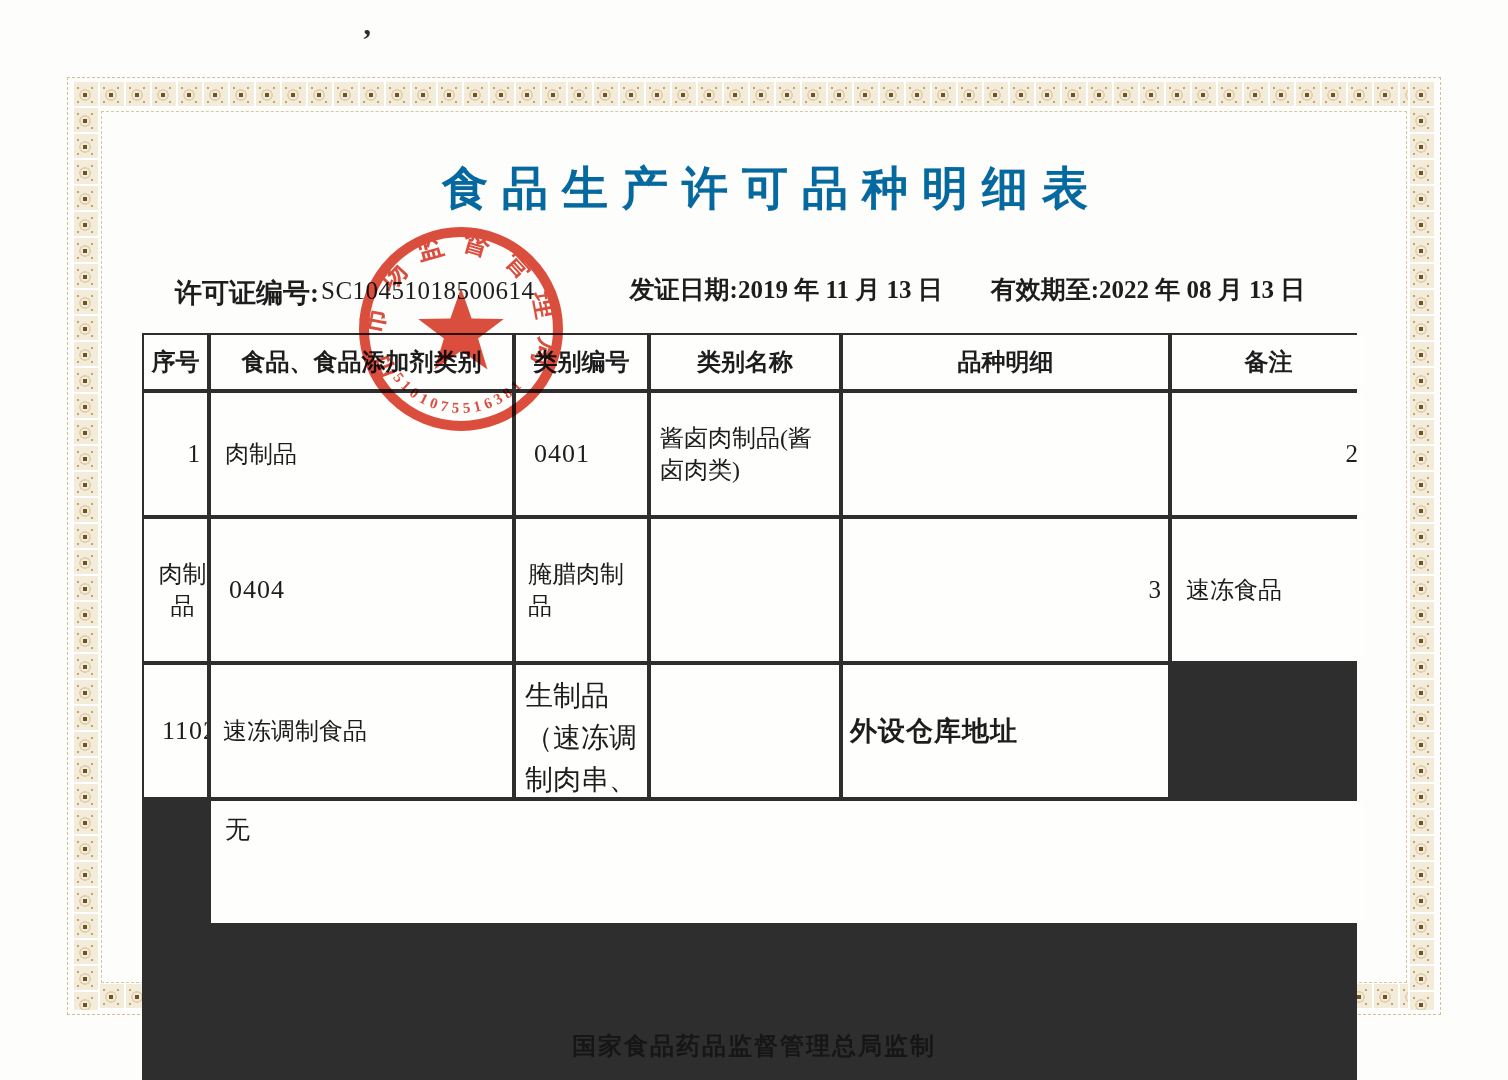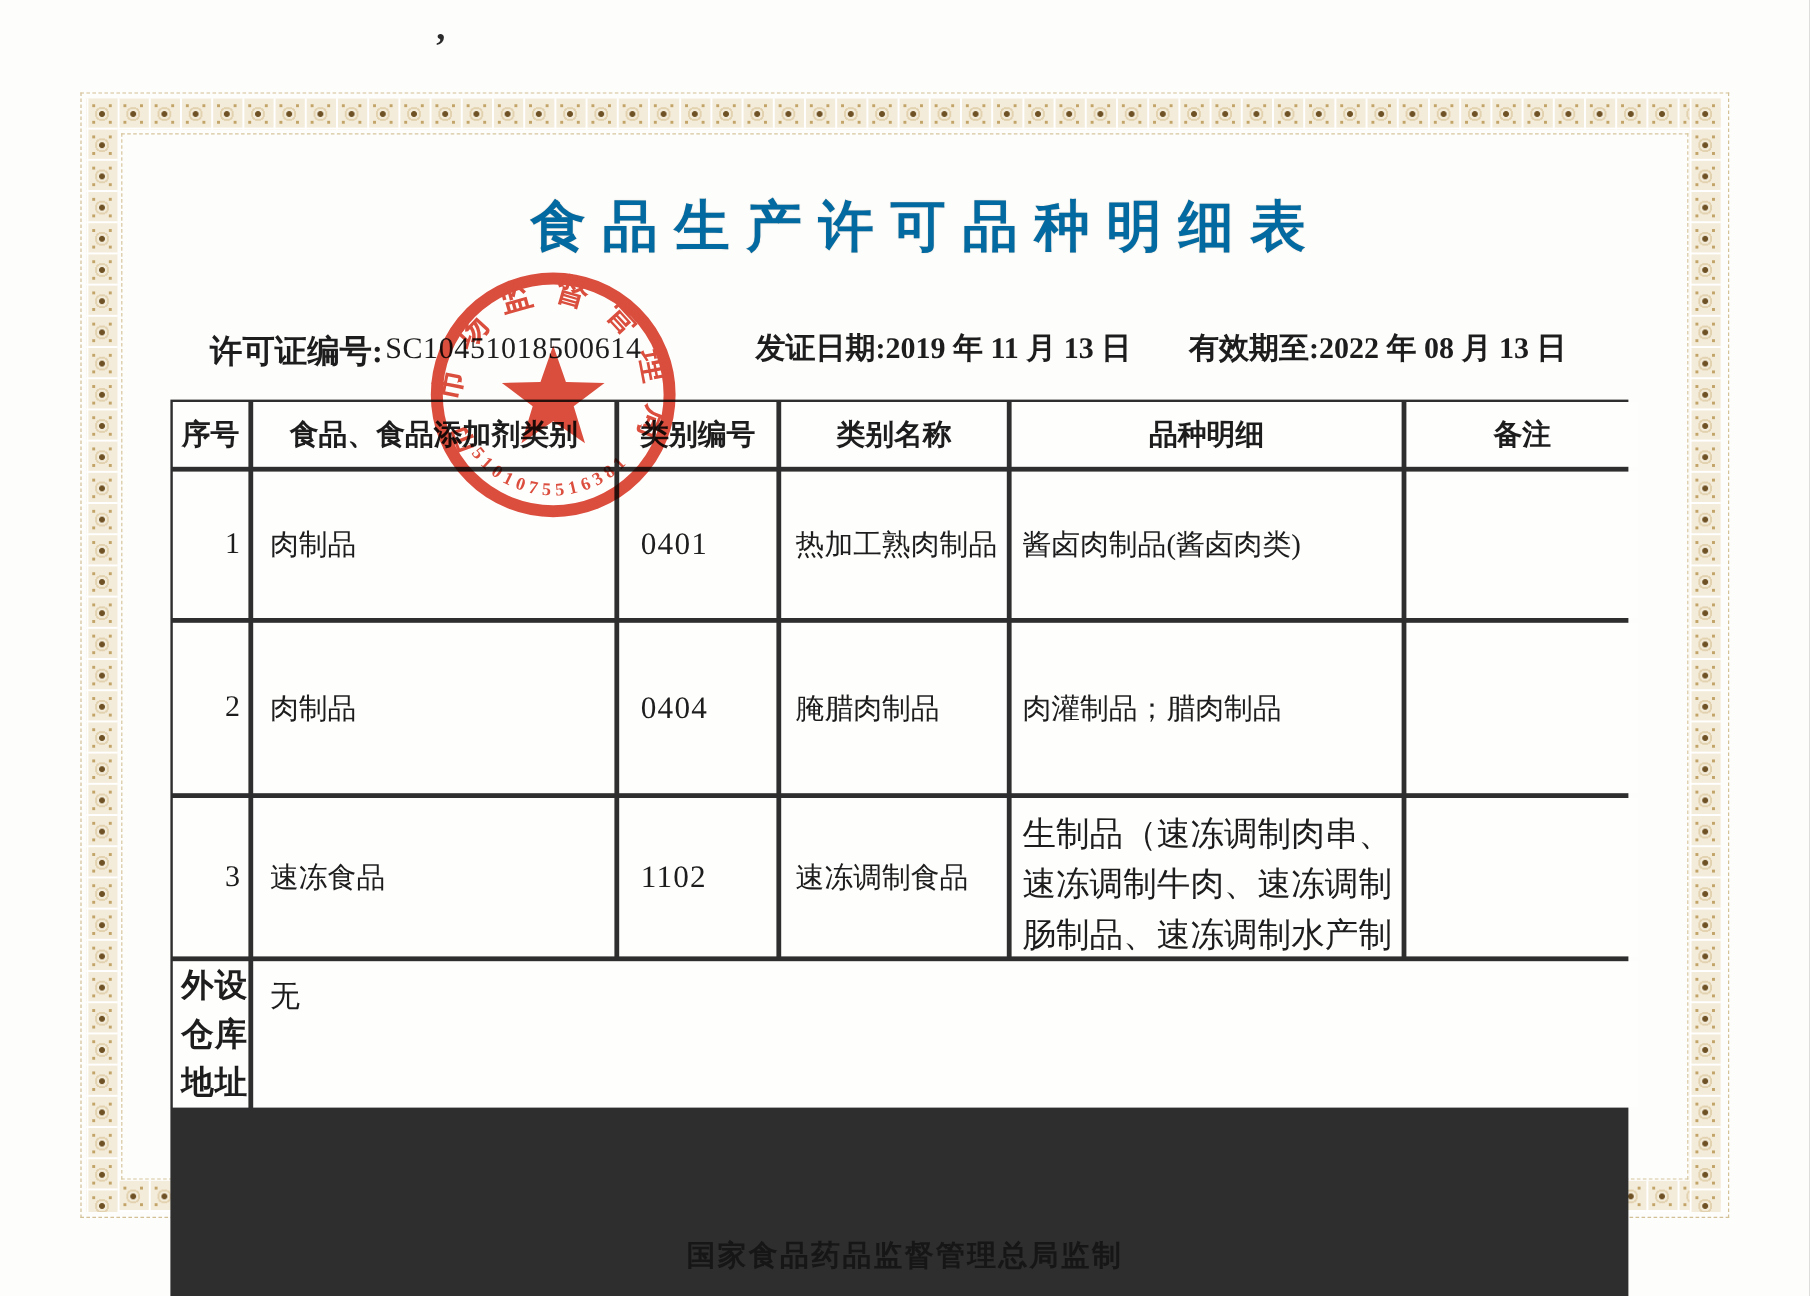--- a/index.html
+++ b/index.html
@@ -120,29 +120,27 @@
     <div class="cell hd">序号</div>
     <div class="cell hd">食品、食品添加剂类别</div>
     <div class="cell hd">类别编号</div>
     <div class="cell hd">类别名称</div>
     <div class="cell hd">品种明细</div>
     <div class="cell hd">备注</div>
 
     <div class="cell num">1</div>
     <div class="cell cat">肉制品</div>
     <div class="cell code">0401</div>
-    <div class="cell name">热加工熟肉制品</div>
     <div class="cell detail">酱卤肉制品(酱卤肉类)</div>
     <div class="cell"></div>
 
     <div class="cell num">2</div>
     <div class="cell cat">肉制品</div>
     <div class="cell code">0404</div>
     <div class="cell name">腌腊肉制品</div>
-    <div class="cell detail">肉灌制品；腊肉制品</div>
     <div class="cell"></div>
 
     <div class="cell num">3</div>
     <div class="cell cat">速冻食品</div>
     <div class="cell code">1102</div>
     <div class="cell name">速冻调制食品</div>
     <div class="cell detail multiline">生制品（速冻调制肉串、速冻调制牛肉、速冻调制肠制品、速冻调制水产制品）</div>
     <div class="cell"></div>
 
     <div class="cell wh-label">外设仓库地址</div>

